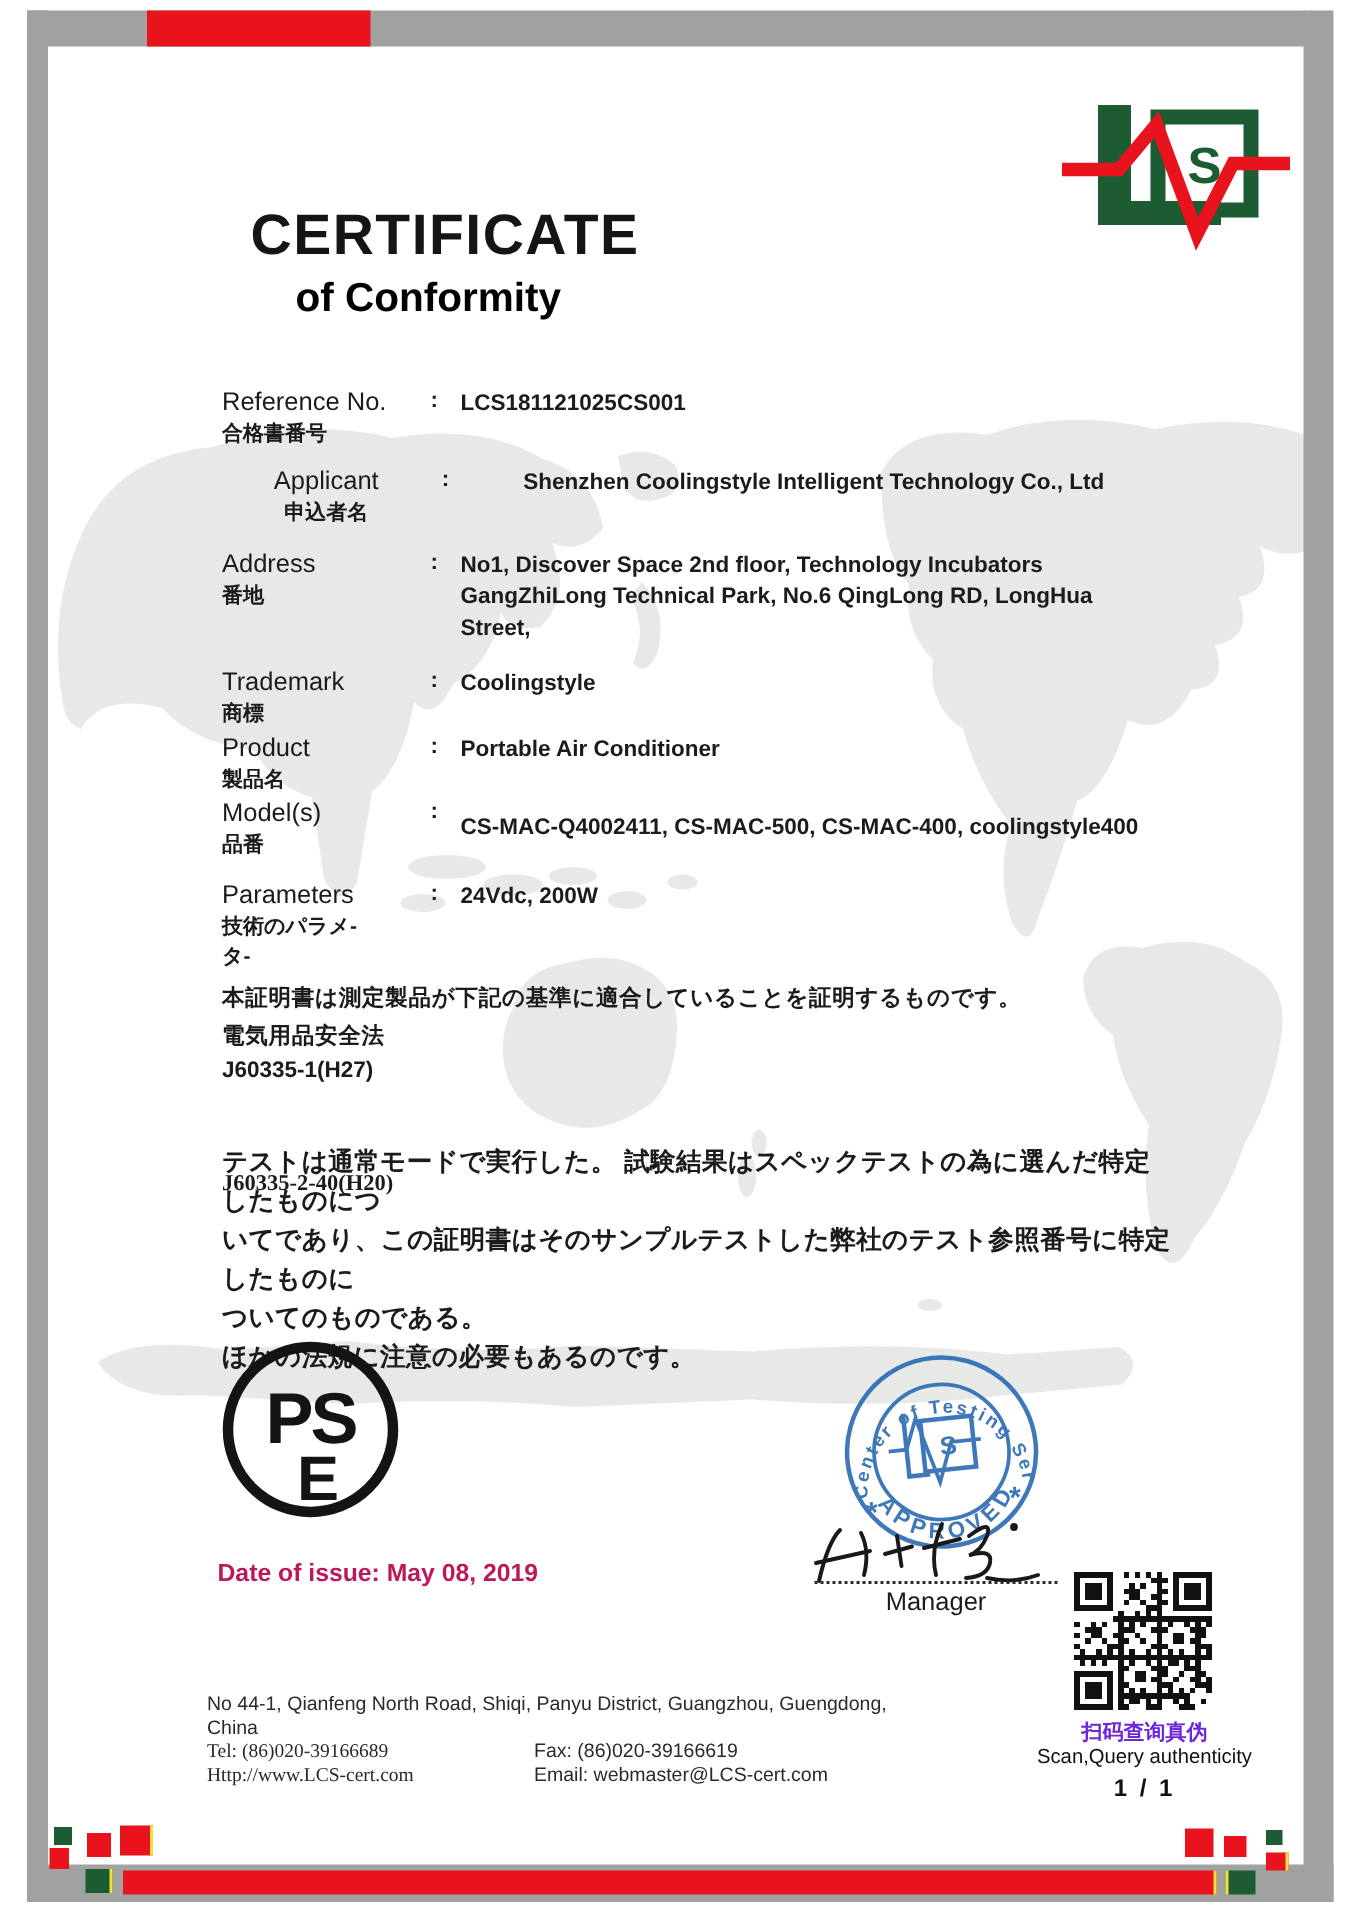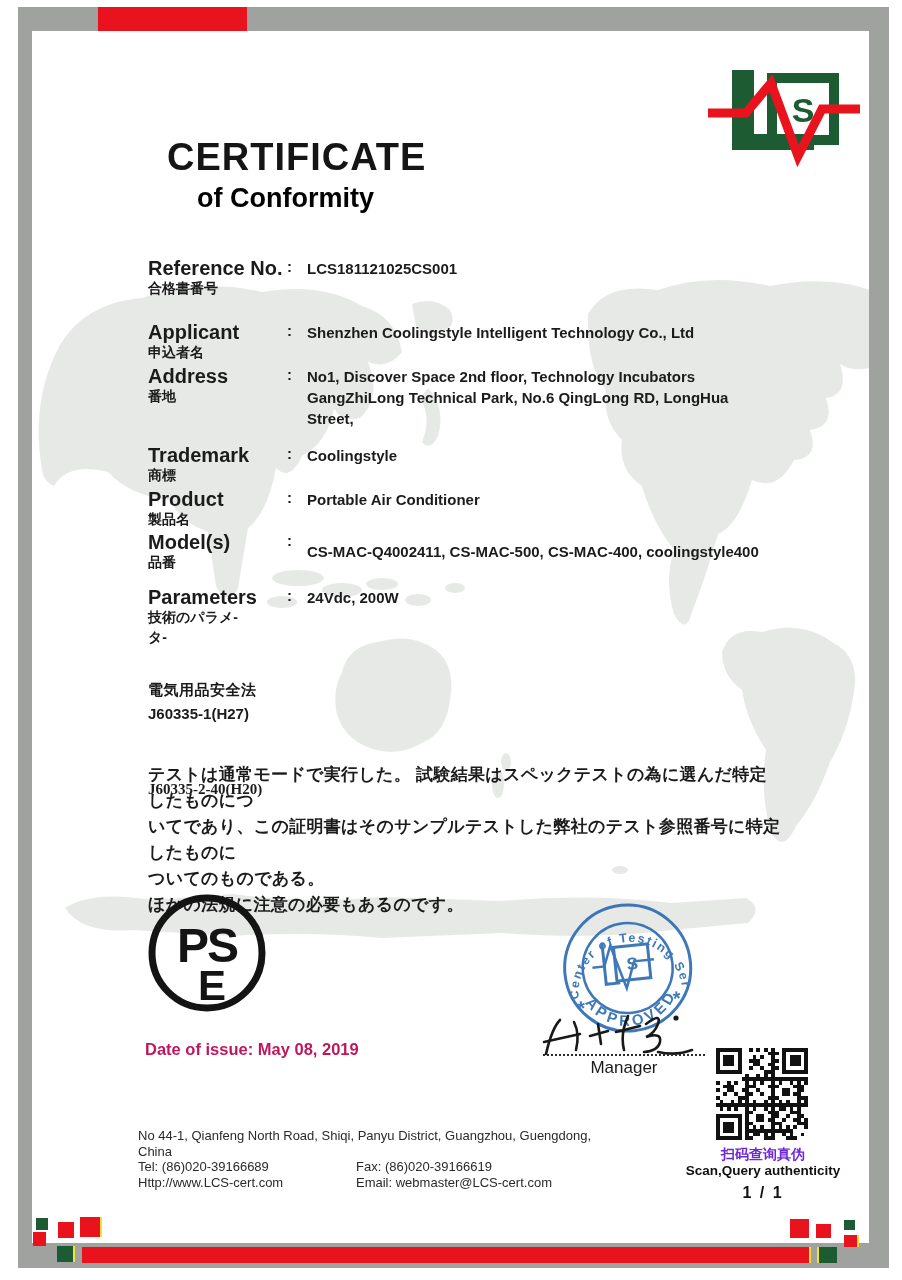--- a/index.html
+++ b/index.html
@@ -15,47 +15,47 @@
   
   #watermark{position:absolute;left:30px;top:270px;z-index:1;}
 
   
   #title{position:absolute;left:167px;top:136px;font-size:38px;font-weight:bold;color:#151515;letter-spacing:1px;z-index:5;}
   #subtitle{position:absolute;left:169px;top:183px;font-size:27px;font-weight:bold;color:#000000;z-index:5;margin-left:28px;}
   #lcs-logo{position:absolute;left:700px;top:60px;z-index:5;}
 
   
   .field-row{position:absolute;left:148px;width:630px;display:grid;grid-template-columns:139px 20px 471px;z-index:5;color:#1b1b1b;}
-  .f-label{font-size:20px;font-weight:bold;line-height:20px;}
+  .f-label{font-size:17px;font-weight:normal;line-height:20px;}
   .f-jp{font-size:14px;font-weight:bold;line-height:20px;}
   .f-colon{font-size:15px;font-weight:bold;}
   .f-value{font-size:15px;font-weight:bold;line-height:21px;}
   .v-offset{padding-top:9px;}
 
   
   .jp-line{position:absolute;left:148px;width:640px;font-size:15px;font-weight:bold;color:#1b1b1b;letter-spacing:0.5px;z-index:5;}
   #note-block{position:absolute;left:148px;top:762px;width:636px;font-size:17px;font-weight:bold;line-height:26px;color:#1b1b1b;letter-spacing:0.3px;z-index:5;}
 
   
   #pse{position:absolute;left:146px;top:892px;z-index:5;}
   #stamp{position:absolute;left:553px;top:896px;z-index:6;transform:rotate(-6deg);opacity:0.92;}
   #signature{position:absolute;left:540px;top:1008px;z-index:7;}
   #sig-line{position:absolute;left:543px;top:1054px;width:162px;border-top:2px dotted #2a2a2a;z-index:7;}
   #manager{position:absolute;left:543px;top:1058px;width:162px;text-align:center;font-size:17px;color:#1b1b1b;z-index:7;}
   #issue-date{position:absolute;left:145px;top:1040px;font-size:16.5px;font-weight:bold;color:#be185d;z-index:5;}
 
   
   #footer{position:absolute;left:138px;top:1128px;width:480px;font-size:13px;line-height:15.5px;color:#2a2a2a;z-index:5;}
   .foot-row{display:flex;}
-  .foot-left{width:218px;}
+  .foot-left{width:218px;font-family:Liberation Serif, serif;}
 
   
   #qr-wrap{position:absolute;left:716px;top:1048px;z-index:5;}
   #qr-zh{position:absolute;left:698px;top:1146px;width:130px;text-align:center;font-size:14px;font-weight:bold;color:#6d28d9;z-index:5;}
-  #qr-en{position:absolute;left:680px;top:1163px;width:166px;text-align:center;font-size:13.5px;font-weight:bold;color:#111;z-index:5;}
+  #qr-en{position:absolute;left:680px;top:1163px;width:166px;text-align:center;font-size:13.5px;font-weight:normal;color:#111;z-index:5;}
   #page-num{position:absolute;left:698px;top:1184px;width:130px;text-align:center;font-size:16px;font-weight:bold;letter-spacing:2px;color:#111;z-index:5;}
 </style>
 </head>
 <body>
 
 <div id="page">
 
   <svg id="watermark" width="850" height="740" viewBox="0 0 850 740">
     <g fill="#cfd4cf" opacity="0.5">
       <path d="M12,200 Q2,140 22,92 Q44,34 112,28 Q172,8 232,22 Q292,12 332,36 Q366,46 372,82 Q358,100 338,92 Q352,128 330,148 Q310,152 304,138 Q298,172 272,186 Q260,212 246,198 Q238,242 218,258 L208,318 Q198,338 186,316 L178,262 Q150,252 140,230 Q100,226 78,202 Q38,192 24,216 Q14,212 12,200 Z"></path>
@@ -110,21 +110,21 @@
 
   <div class="field-row" style="top:258px;">
     <div>
         <div class="f-label">Reference No.</div>
         <div class="f-jp">合格書番号</div>
       </div>
     <div class="f-colon">:</div>
     <div class="f-value">LCS181121025CS001</div>
   </div>
 
-  <div class="field-row" style="top:322px;">
+  <div class="field-row" style="top:311px;text-align:center;">
     <div>
         <div class="f-label">Applicant</div>
         <div class="f-jp">申込者名</div>
       </div>
     <div class="f-colon">:</div>
     <div class="f-value">Shenzhen Coolingstyle Intelligent Technology Co., Ltd</div>
   </div>
 
   <div class="field-row" style="top:366px;">
     <div>
@@ -168,20 +168,21 @@
   <div class="field-row" style="top:587px;">
     <div>
       <div class="f-label">Parameters</div>
       <div class="f-jp">技術のパラメ-</div>
       <div class="f-jp">タ-</div>
     </div>
     <div class="f-colon">:</div>
     <div class="f-value">24Vdc, 200W</div>
   </div>
 
+  <div class="jp-line" style="top:656px;">本証明書は測定製品が下記の基準に適合していることを証明するものです。</div>
   <div class="jp-line" style="top:681px;">電気用品安全法</div>
   <div class="jp-line" style="top:705px;letter-spacing:0;">J60335-1(H27)</div>
   <div class="jp-line" style="top:781px;letter-spacing:0;font-family:Liberation Serif, serif;">J60335-2-40(H20)</div>
 
   <div id="note-block">
     <div>テストは通常モードで実行した。 試験結果はスペックテストの為に選んだ特定したものにつ</div>
     <div>いてであり、この証明書はそのサンプルテストした弊社のテスト参照番号に特定したものに</div>
     <div>ついてのものである。</div>
     <div>ほかの法規に注意の必要もあるのです。</div>
   </div>

